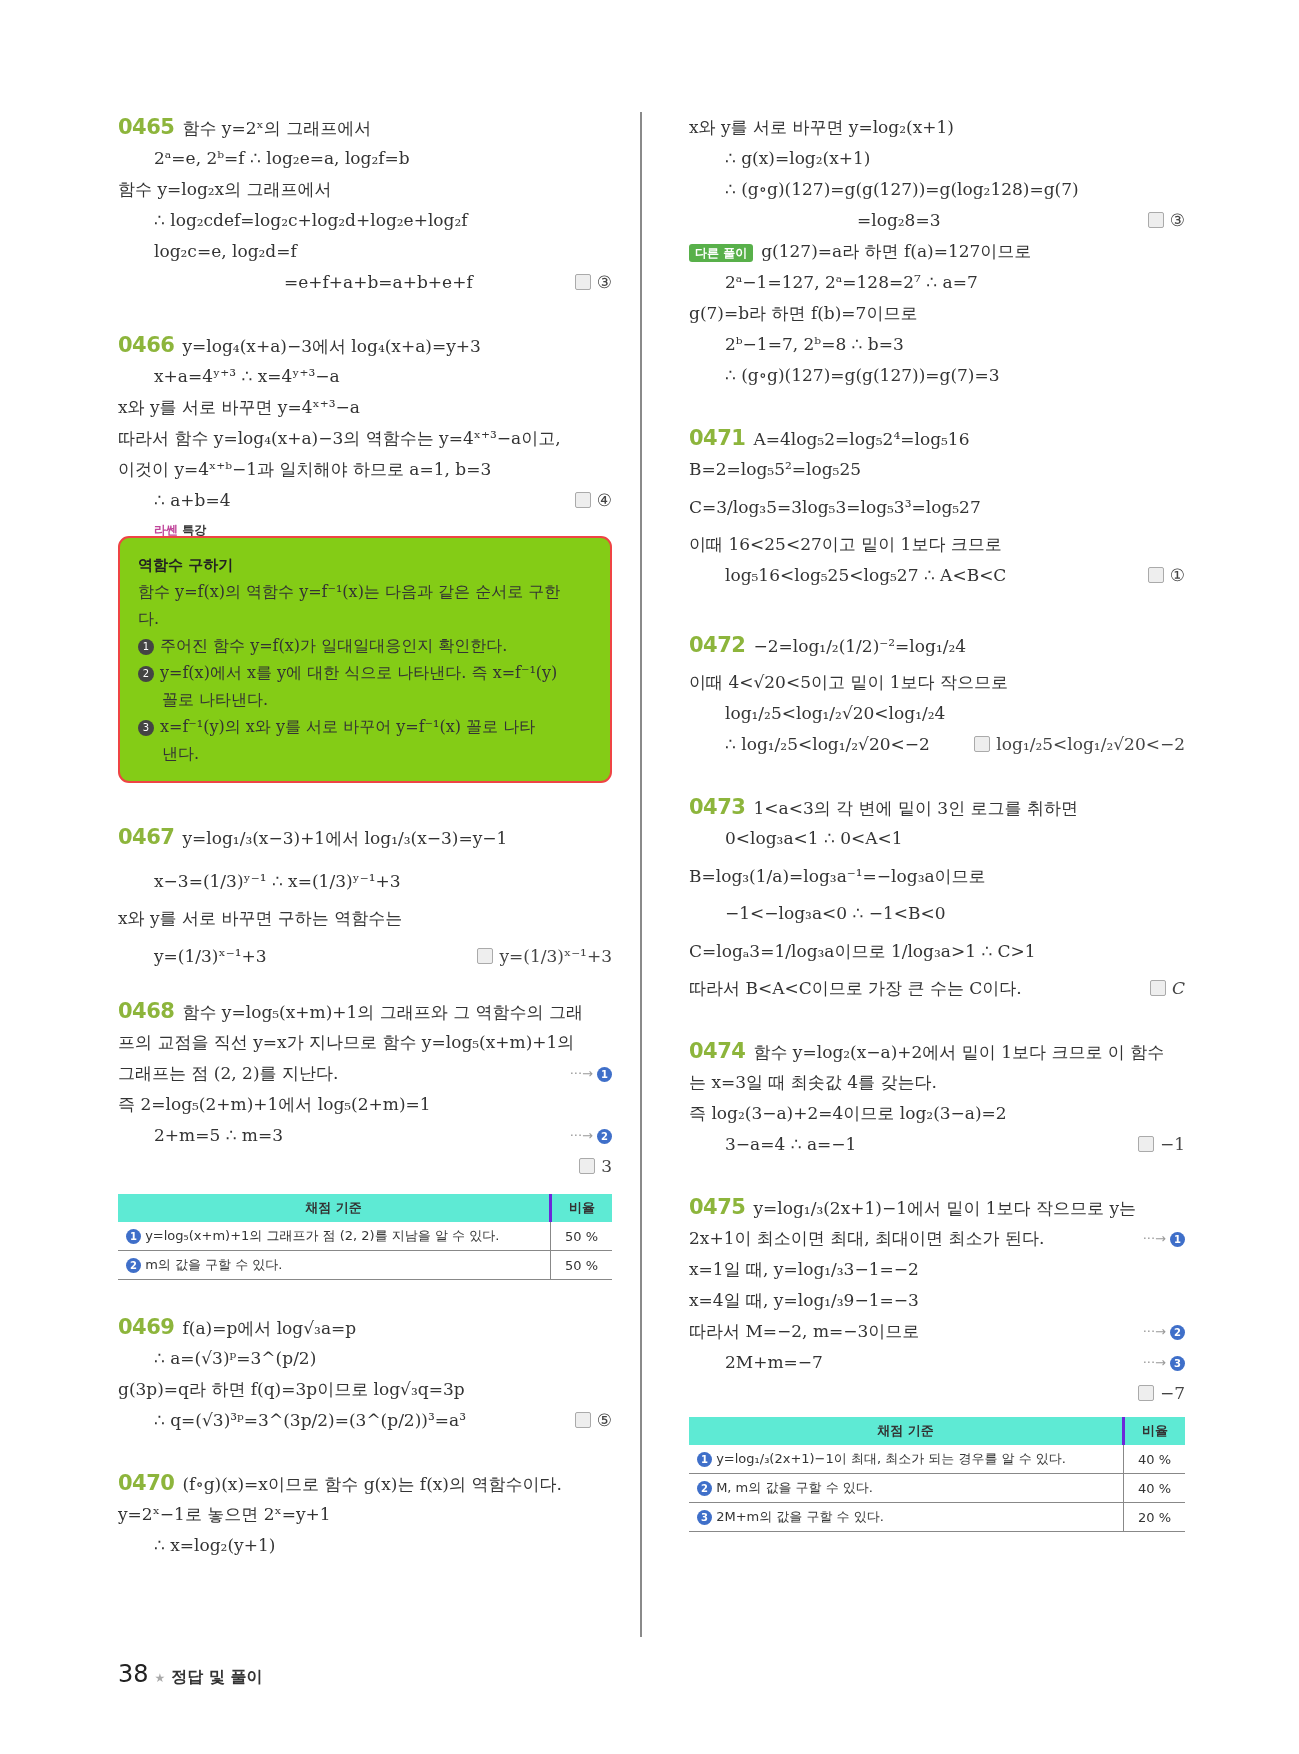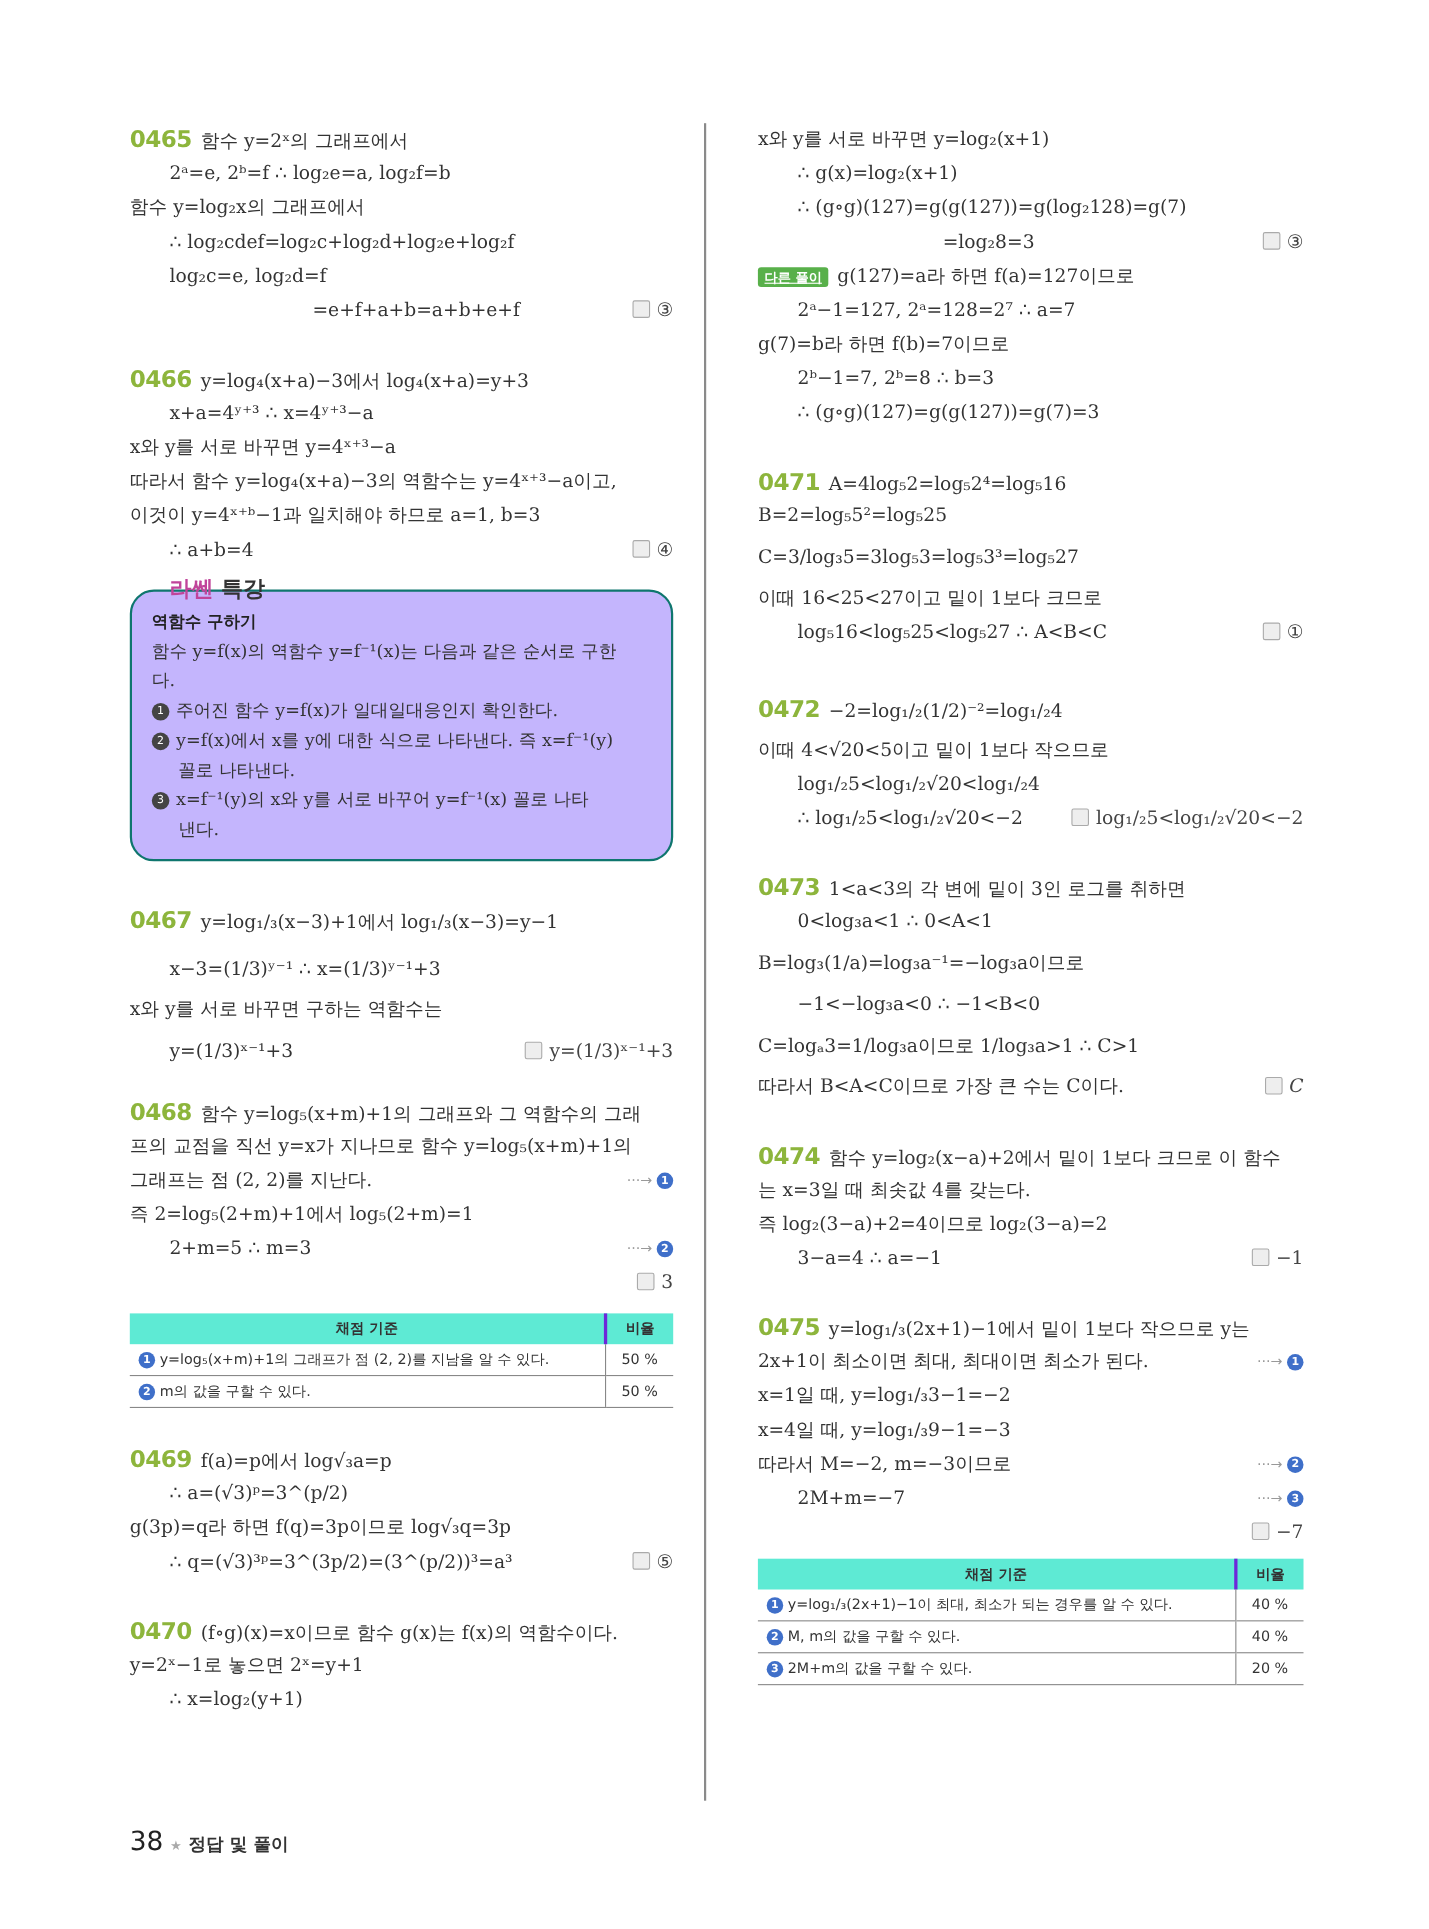--- a/index.html
+++ b/index.html
@@ -20,26 +20,26 @@
   .math { font-style: italic; }
   .ans { position: absolute; right: 0; top: 0; color: #444; }
   .ans-icon { display: inline-block; width: 14px; height: 14px; border: 1px solid #aaa; background: #eee;
               border-radius: 2px; vertical-align: middle; margin-right: 6px; position: relative; top: -2px; }
   .step { position: absolute; right: 0; top: 0; font-family: "DejaVu Sans", sans-serif; font-size: 13px; color: #999; }
   .step-circle { display: inline-block; width: 15px; height: 15px; border-radius: 50%; background: #3f6fc9;
                  color: #fff; font-size: 10px; line-height: 15px; text-align: center; margin-left: 4px; font-weight: bold; vertical-align: middle; }
   .gap { height: 32px; }
   .gap-s { height: 18px; }
   .alt-badge { display: inline-block; background: #58b04a; color: #fff; font-family: "DejaVu Sans", sans-serif;
-               font-size: 12px; font-weight: bold; padding: 0 6px; height: 18px; line-height: 18px; border-radius: 3px; margin-right: 8px; vertical-align: middle; text-decoration: underline; }
+               font-size: 12px; font-weight: bold; padding: 0 6px; height: 18px; line-height: 18px; border-radius: 3px; margin-right: 8px; vertical-align: middle; }
   .tip-wrap { position: relative; margin-top: 20px; }
-  .tip-tab { position: absolute; left: 36px; top: -14px; font-family: "DejaVu Sans", sans-serif; font-weight: bold; font-size: 20px; }
+  .tip-tab { position: absolute; left: 36px; top: -14px; font-family: "DejaVu Sans", sans-serif; font-weight: bold; font-size: 12px; }
   .tip-tab .pink { color: #c0449a; }
   .tip-tab .dark { color: #333; }
-  .tip-box { border: 2px solid #0f766e; border-radius: 22px; background: #c4b5fd; padding: 14px 18px 14px 18px; margin-top: 10px; }
+  .tip-box { border: 2px solid #ef4444; border-radius: 11px; background: #84cc16; padding: 14px 18px 14px 18px; margin-top: 10px; }
   .tip-title { font-family: "DejaVu Sans", sans-serif; font-weight: bold; font-size: 15px; color: #222; height: 26px; line-height: 26px; }
   .tip-line { font-size: 16px; height: 27px; line-height: 27px; white-space: nowrap; color: #333; }
   .tip-line.sub { padding-left: 24px; }
   .tip-num { display: inline-block; width: 16px; height: 16px; border-radius: 50%; background: #444; color: #fff;
              font-size: 10px; line-height: 16px; text-align: center; margin-right: 6px; font-family: "DejaVu Sans", sans-serif; vertical-align: middle; }
   table.grade { width: 100%; border-collapse: collapse; font-family: "DejaVu Sans", "Liberation Sans", sans-serif; font-size: 13px; }
   table.grade th { background: #5eead4; color: #333; font-weight: bold; height: 26px; }
   table.grade td { height: 26px; border-bottom: 1px solid #888; padding-left: 4px; color: #333; }
   table.grade td.pct { text-align: center; border-left: 1px solid #888; width: 58px; padding: 0; }
   table.grade th.pct { border-left: 3px solid #6d28d9; width: 58px; }

